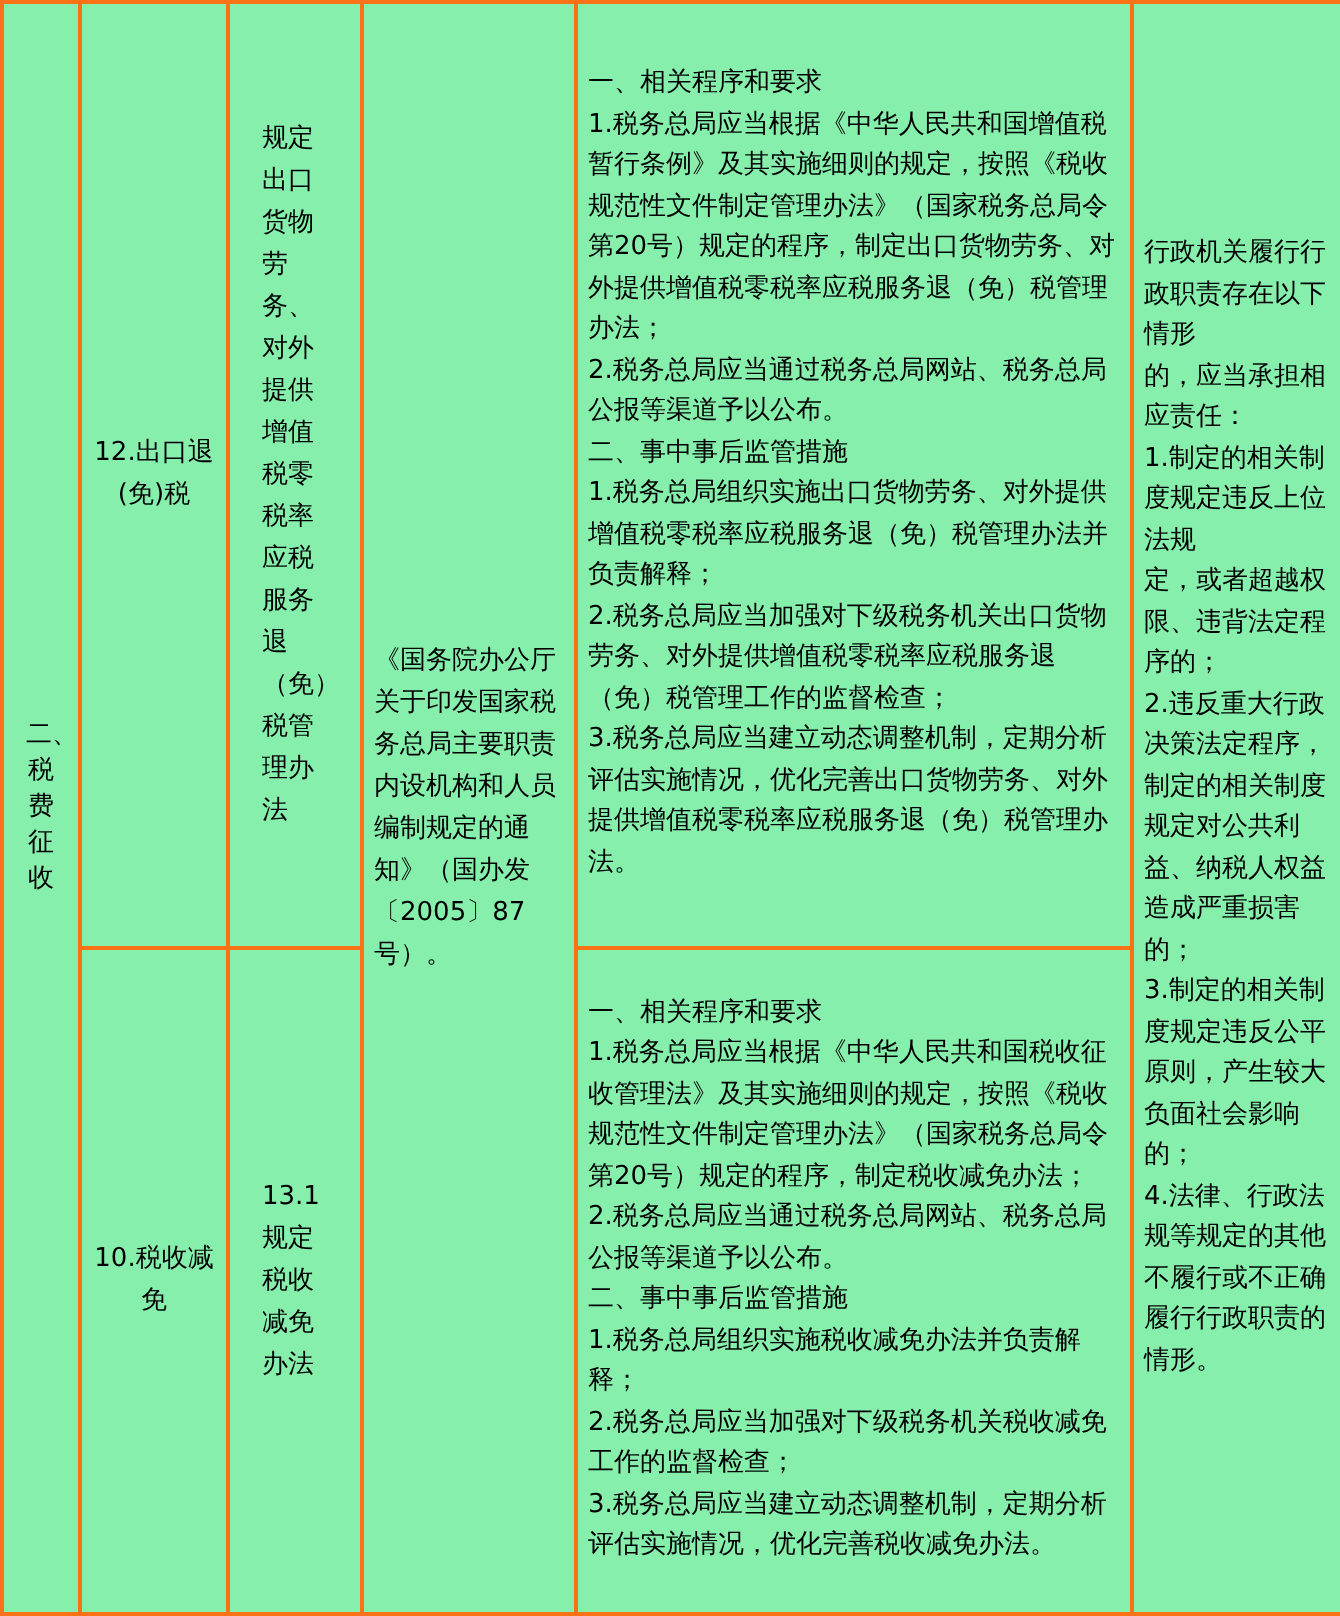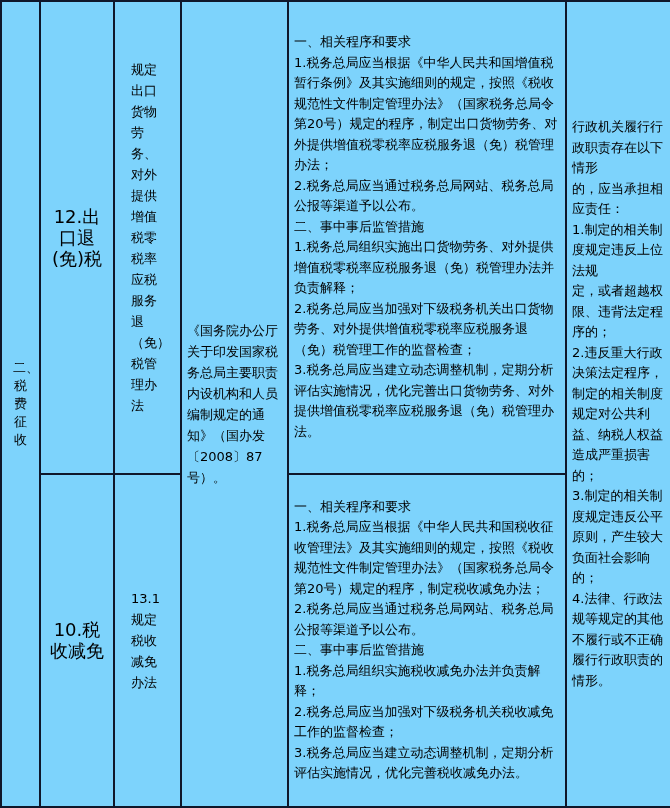--- a/index.html
+++ b/index.html
@@ -16,24 +16,24 @@
   }
 
   .doc-table {
     width: 670px;
     height: 808px;
     border-collapse: collapse;
     table-layout: fixed;
   }
 
   .doc-table td {
-    border: 2px solid #0f172a;
+    border: 2px solid #f97316;
     vertical-align: middle;
     padding: 0;
-    background: #7dd3fc;
+    background: #86efac;
   }
 
   
   .col-category  { width: 37px; margin-left: 48px;  }
   .col-item      { width: 72px;  }
   .col-subitem   { width: 65px;  }
   .col-basis     { width: 105px; }
   .col-procedure { width: 276px; }
   .col-liability { width: 113px; }
 
@@ -53,21 +53,21 @@
     white-space: normal;
     text-align: center;
   }
 
   
   .cell-item {
     text-align: center;
     vertical-align: middle;
   }
   .item-label {
-    font-size: 18px;
+    font-size: 13px;
     line-height: 21px;
     display: block;
     padding: 0 4px;
     text-align: center;
   }
 
   
   .cell-subitem {
     text-align: center;
     vertical-align: middle;
@@ -134,21 +134,21 @@
       <td class="col-category cell-category" rowspan="2">
         <span class="vertical-label">二、税费征收</span>
       </td>
       <td class="col-item cell-item">
         <span class="item-label">12.出口退(免)税</span>
       </td>
       <td class="col-subitem cell-subitem">
         <span class="subitem-label">规定出口货物劳务、对外提供增值税零税率应税服务退（免）税管理办法</span>
       </td>
       <td class="col-basis cell-basis" rowspan="2">
-        <span class="basis-label">《国务院办公厅关于印发国家税务总局主要职责内设机构和人员编制规定的通知》（国办发〔2008〕87号）。</span>
+        <span class="basis-label">《国务院办公厅关于印发国家税务总局主要职责内设机构和人员编制规定的通知》（国办发〔2005〕87号）。</span>
       </td>
       <td class="col-procedure cell-procedure">
         <span class="procedure-text">一、相关程序和要求
 1.税务总局应当根据《中华人民共和国增值税暂行条例》及其实施细则的规定，按照《税收规范性文件制定管理办法》（国家税务总局令第20号）规定的程序，制定出口货物劳务、对外提供增值税零税率应税服务退（免）税管理办法；
 2.税务总局应当通过税务总局网站、税务总局公报等渠道予以公布。
 二、事中事后监管措施
 1.税务总局组织实施出口货物劳务、对外提供增值税零税率应税服务退（免）税管理办法并负责解释；
 2.税务总局应当加强对下级税务机关出口货物劳务、对外提供增值税零税率应税服务退（免）税管理工作的监督检查；
 3.税务总局应当建立动态调整机制，定期分析评估实施情况，优化完善出口货物劳务、对外提供增值税零税率应税服务退（免）税管理办法。</span>
       </td>

